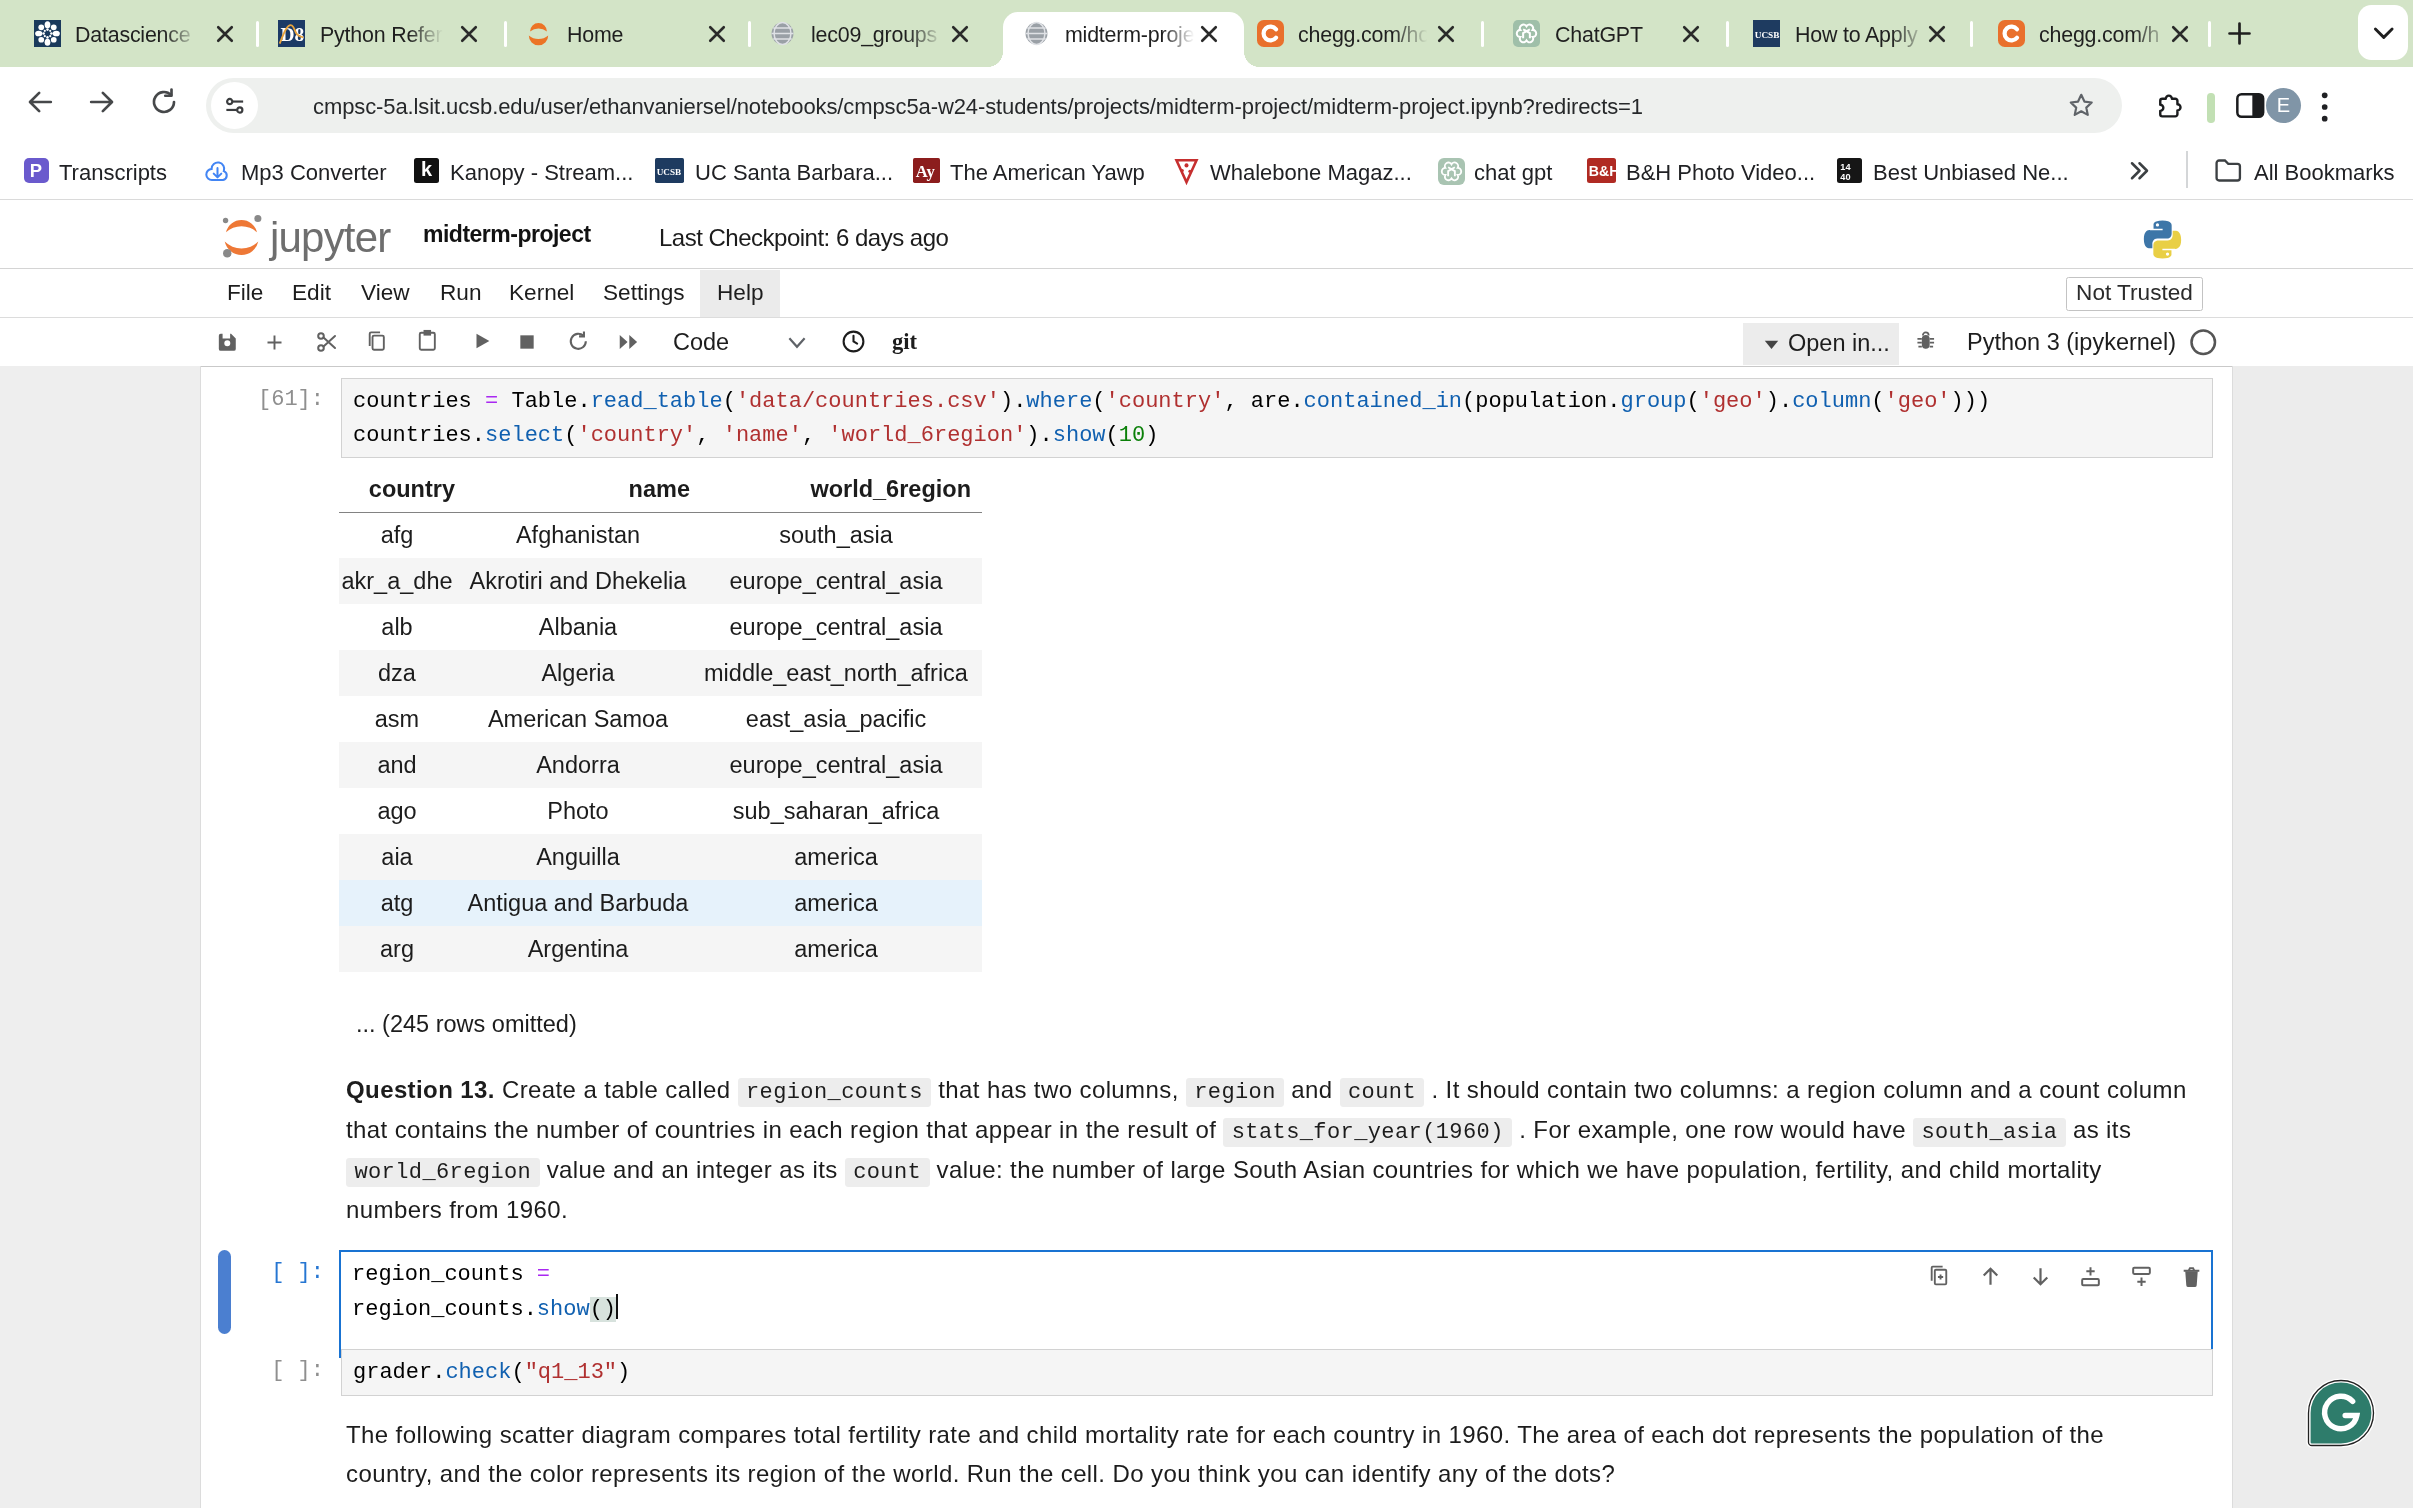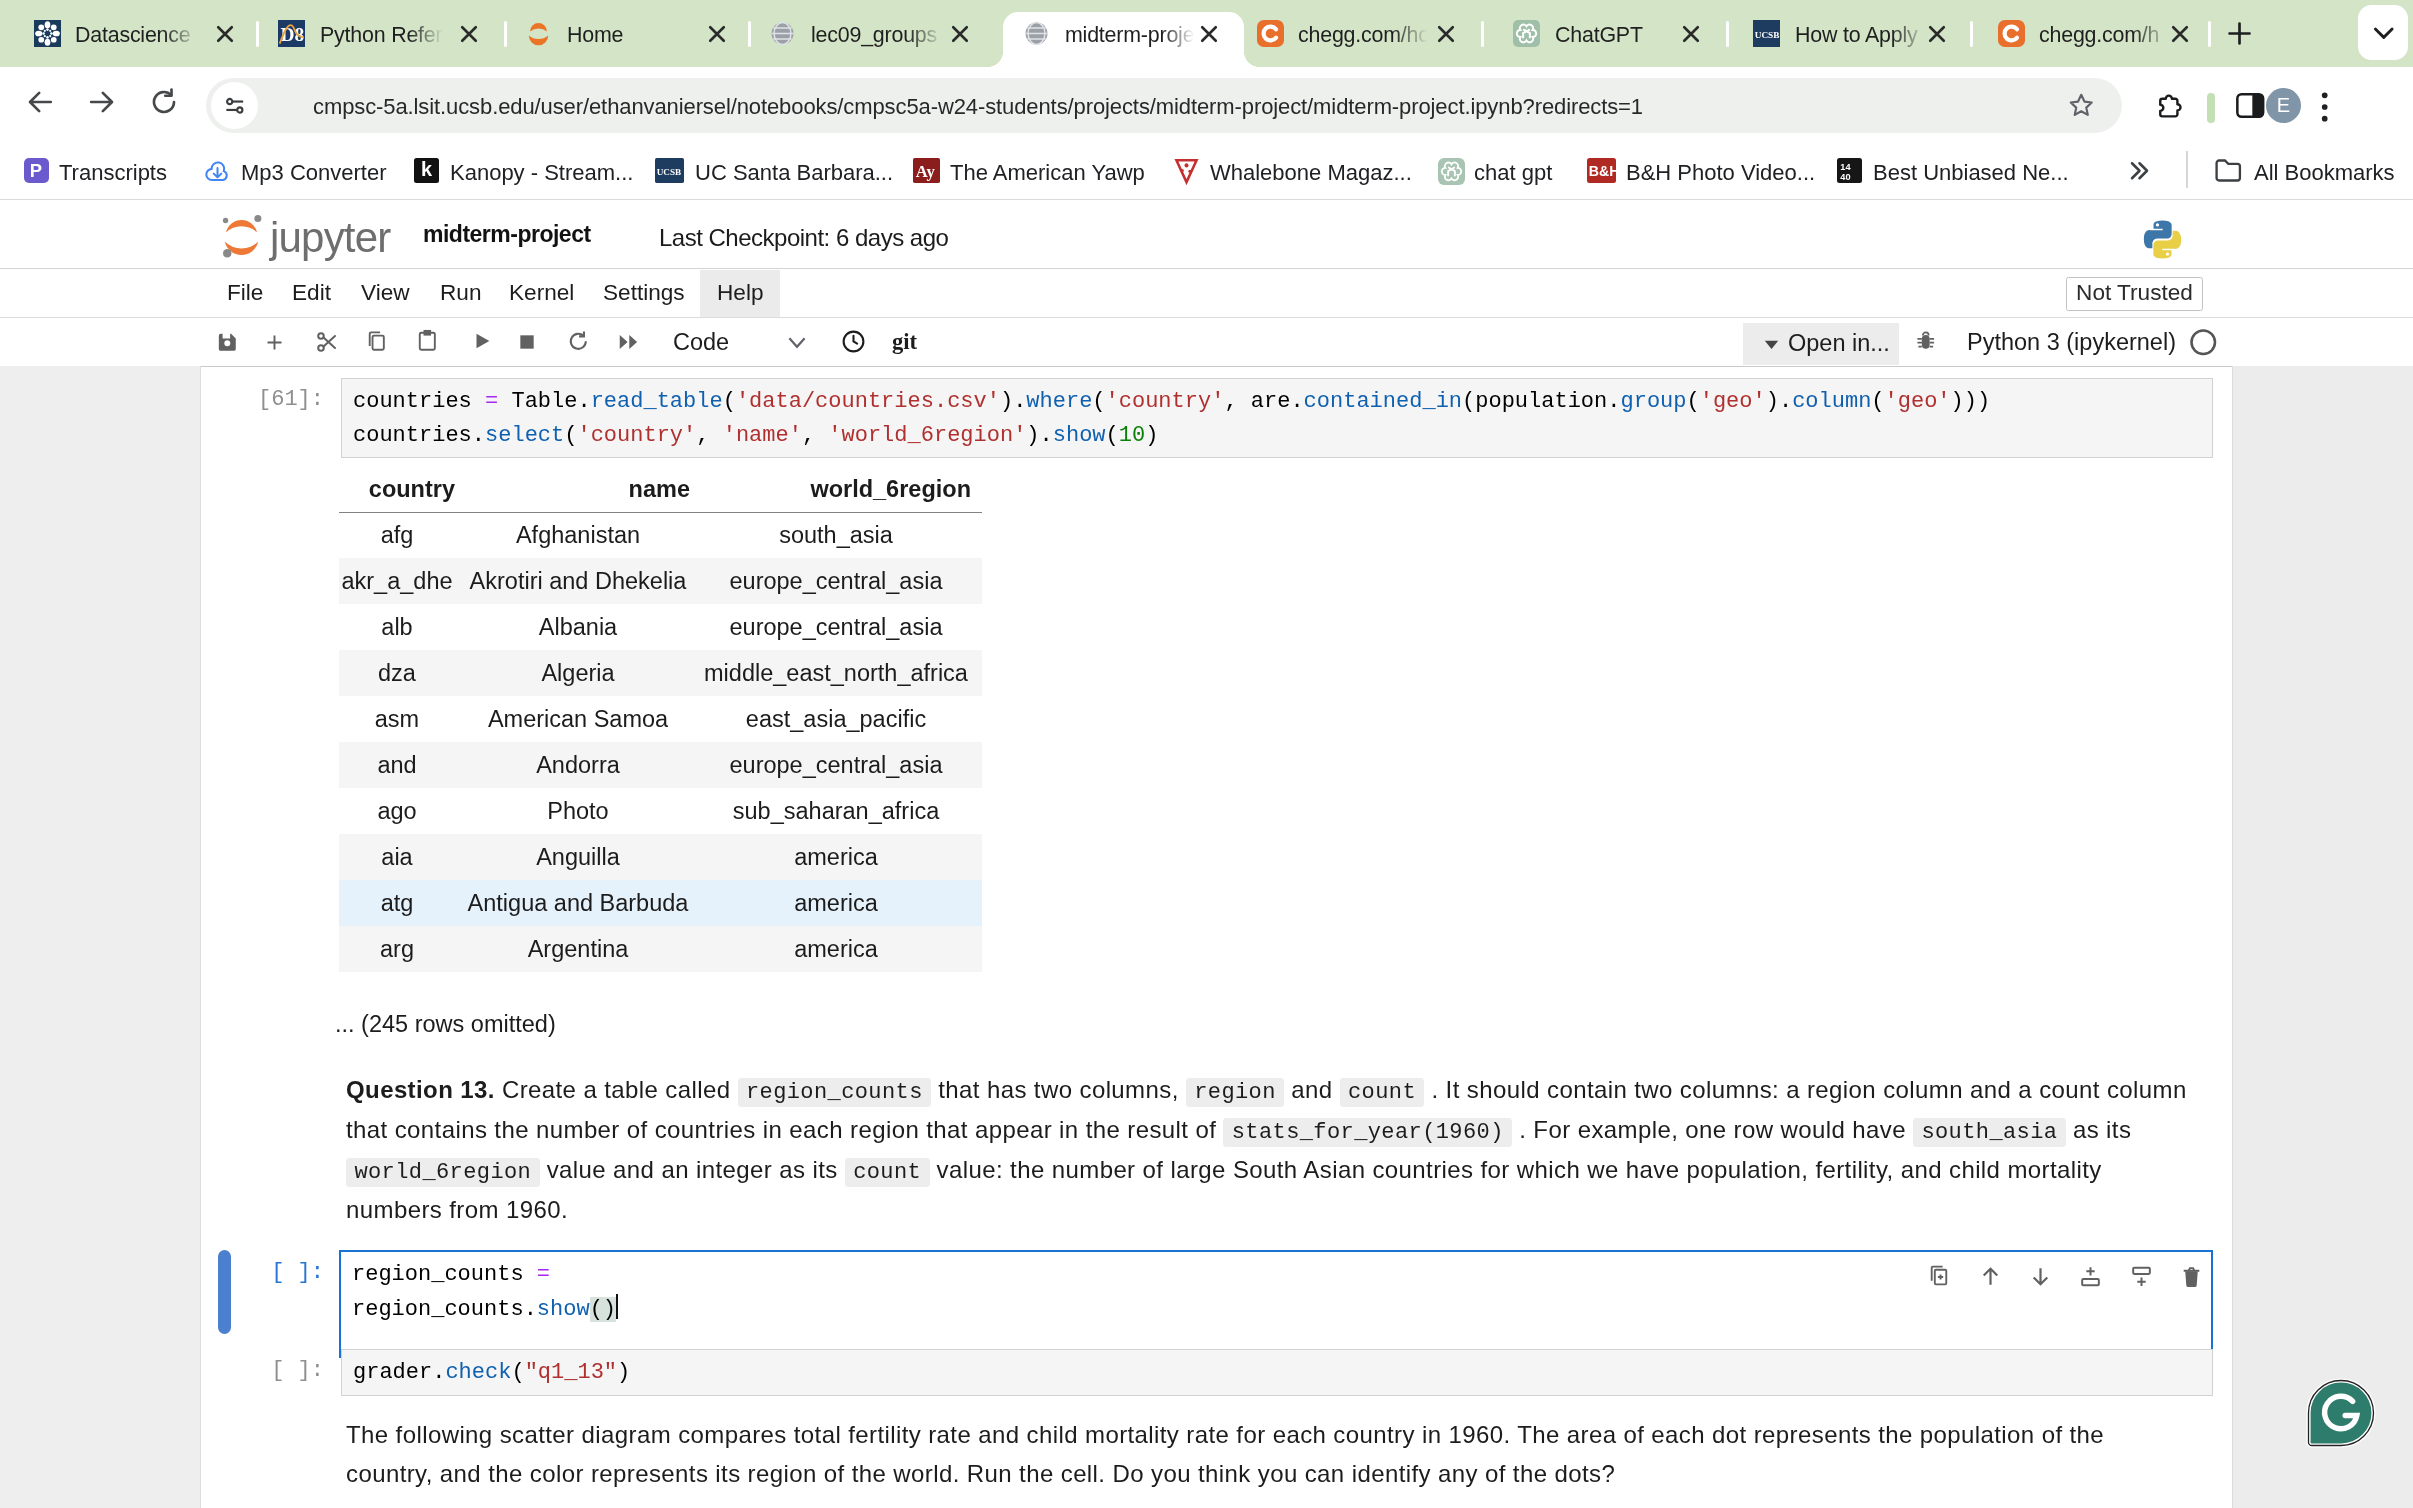--- a/index.html
+++ b/index.html
@@ -469,21 +469,21 @@
         <td>america</td>
       </tr>
     <tr class="alt">
         <td>arg</td>
         <td>Argentina</td>
         <td>america</td>
       </tr>
   </tbody>
 </table>
 
-<div class="abs md" style="left:335px;top:1011px;font-size:23.5px;">... (245 rows omitted)</div>
+<div class="abs md" style="left:356px;top:1011px;font-size:23.5px;">... (245 rows omitted)</div>
 
 <div class="abs md" style="left:346px;top:1071px;font-size:24px;line-height:37px;width:1919px;letter-spacing:0.4px;">
 <b>Question 13.</b> Create a table called <span class="chip">region_counts</span> that has two columns, <span class="chip">region</span> and <span class="chip">count</span> . It should contain two columns: a region column and a count column<br>
 that contains the number of countries in each region that appear in the result of <span class="chip">stats_for_year(1960)</span> . For example, one row would have <span class="chip">south_asia</span> as its<br>
 <span class="chip">world_6region</span> value and an integer as its <span class="chip">count</span> value: the number of large South Asian countries for which we have population, fertility, and child mortality<br>
 numbers from 1960.
 </div>
 
 <div class="abs" style="left:218px;top:1250px;width:12.6px;height:84px;border-radius:6.7px;background:#4b7fd0;"></div>
 <div class="abs prompt" style="left:151px;top:1260px;color:#2676d2;">[ ]:</div>

